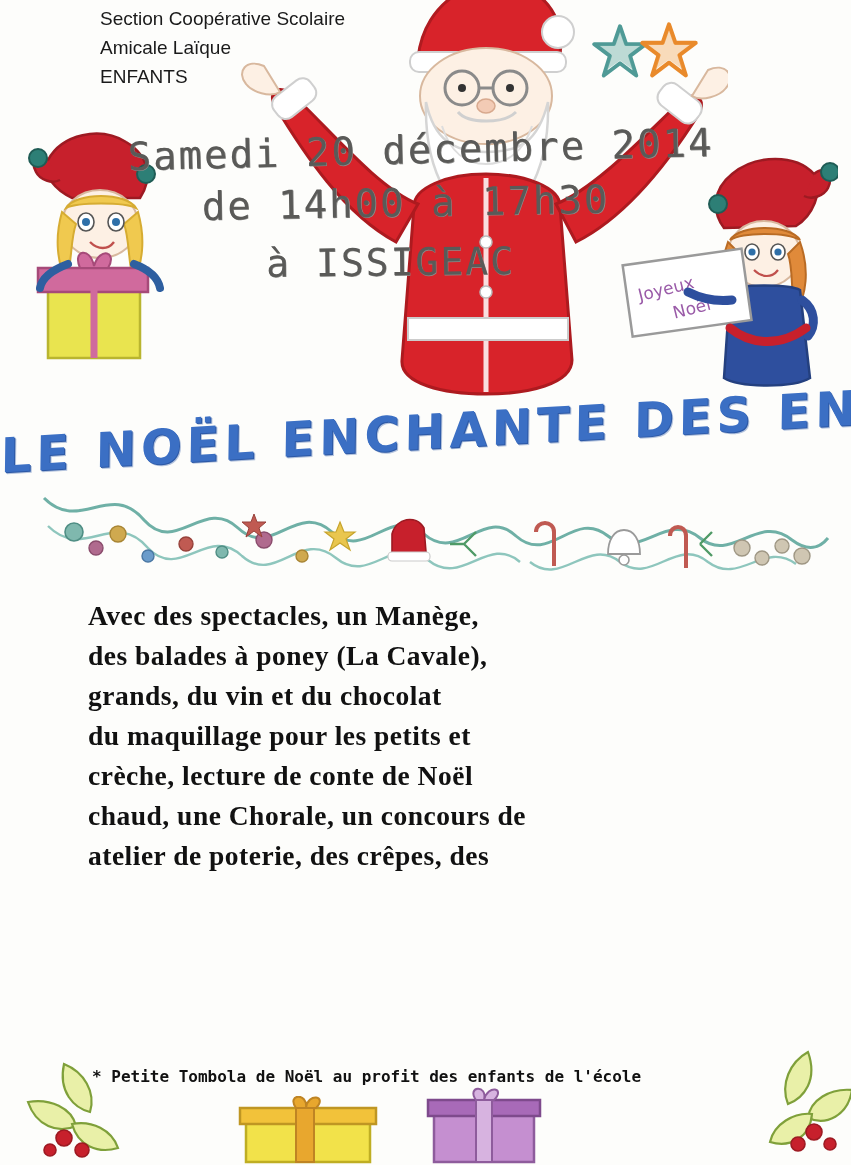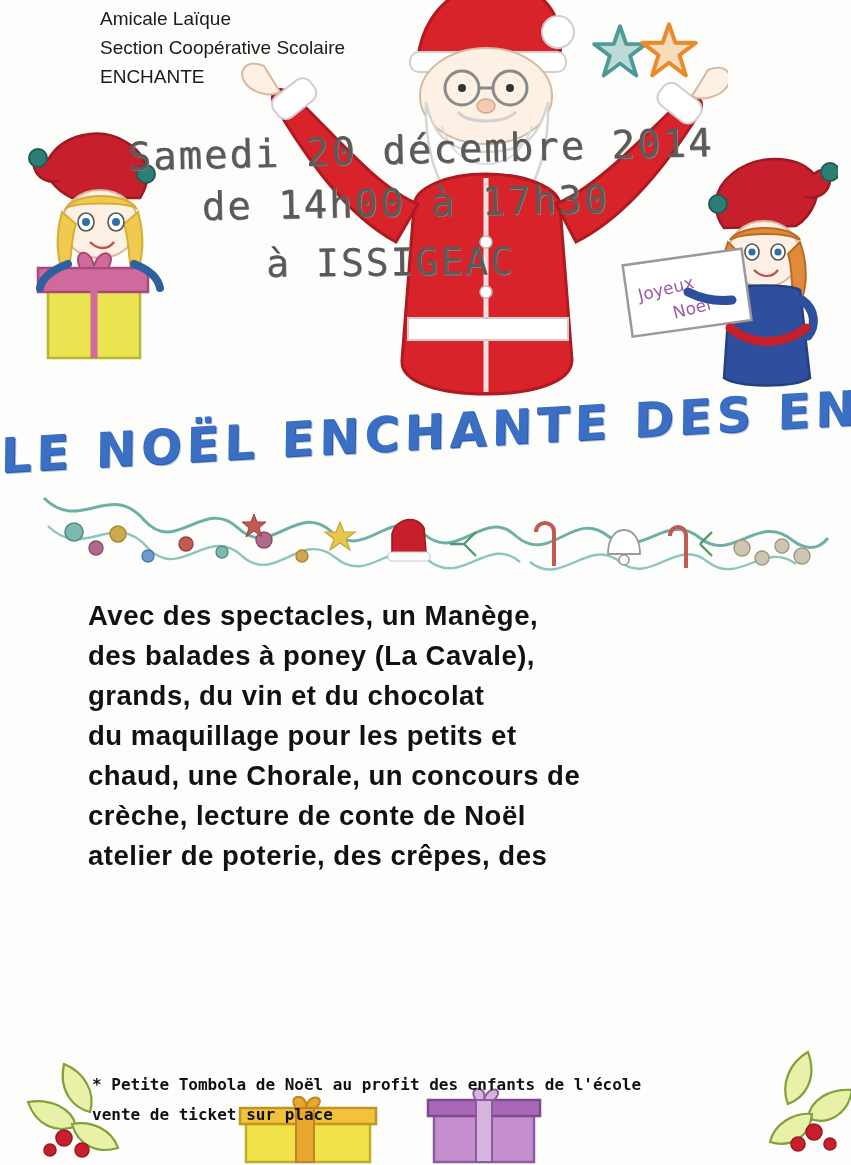--- a/index.html
+++ b/index.html
@@ -143,21 +143,21 @@
 
   
   .body-text {
     position: absolute;
     left: 88px;
     top: 596px;
     width: 760px;
     z-index: 18;
   }
   .body-line {
-    font-family: Liberation Sans, sans-serif;
+    font-family: Liberation Serif, serif;
     font-weight: bold;
     font-size: 27.5px;
     line-height: 40px;
     color: #111111;
     letter-spacing: 0.5px;
     white-space: nowrap;
   }
 
   
   .footnote {
@@ -167,21 +167,20 @@
     width: 740px;
     z-index: 18;
   }
   .footnote-line {
     font-family: "DejaVu Sans Mono", monospace;
     font-weight: bold;
     font-size: 16px;
     line-height: 22px;
     color: #111111;
     white-space: nowrap;
-    margin-top: 8px;
   }
 
   
   .holly-left {
     position: absolute;
     left: 20px;
     top: 1058px;
     width: 130px;
     height: 110px;
     z-index: 7;
@@ -210,23 +209,23 @@
     height: 82px;
     z-index: 7;
   }
 </style>
 </head>
 <body>
 
 <div class="poster">
 
   <div class="org-block">
+    <div class="org-line">Section Coopérative Scolaire</div>
     <div class="org-line">Amicale Laïque</div>
-    <div class="org-line">Section Coopérative Scolaire</div>
-    <div class="org-line">ENCHANTE</div>
+    <div class="org-line">ENFANTS</div>
   </div>
 
   <div class="star" style="left:592px; top:24px;">
     <svg width="56" height="56" viewBox="0 0 100 100">
       <polygon points="50,4 61,36 96,36 68,57 79,92 50,70 21,92 32,57 4,36 39,36" fill="none" stroke="#4f9a96" stroke-width="7" stroke-linejoin="round"></polygon>
       <polygon points="50,12 59,38 88,38 65,55 74,82 50,65 26,82 35,55 12,38 41,38" fill="#6fb0a6" opacity="0.45"></polygon>
     </svg>
   </div>
   <div class="star" style="left:640px; top:22px;">
     <svg width="58" height="58" viewBox="0 0 100 100">
@@ -388,28 +387,27 @@
       <path d="M424 74 L436 62 M424 74 L436 86 M424 74 L410 74" fill="none" stroke="#4f9a66" stroke-width="2.4"></path>
       <path d="M660 74 L672 62 M660 74 L672 86" fill="none" stroke="#4f9a66" stroke-width="2.4"></path>
     </svg>
   </div>
 
   <div class="body-text">
     <div class="body-line">Avec  des spectacles, un Manège,</div>
     <div class="body-line">des balades à poney (La Cavale),</div>
     <div class="body-line">grands, du vin et du chocolat</div>
     <div class="body-line">du maquillage pour les petits et</div>
+    <div class="body-line">crèche, lecture de conte de Noël</div>
     <div class="body-line">chaud, une Chorale, un concours de</div>
-    <div class="body-line">crèche, lecture de conte de Noël</div>
     <div class="body-line">atelier de poterie, des crêpes, des</div>
   </div>
 
   <div class="footnote">
     <div class="footnote-line">* Petite Tombola de Noël au profit des enfants de l'école</div>
-    <div class="footnote-line">vente de ticket sur place</div>
   </div>
 
   <div class="holly-left">
     <svg width="130" height="110" viewBox="0 0 130 110">
       <path d="M44 6 C64 14 76 34 70 54 C54 50 38 34 44 6 Z" fill="#e9f0a8" stroke="#7fa03a" stroke-width="2.2"></path>
       <path d="M8 44 C30 40 52 50 56 68 C38 76 16 68 8 44 Z" fill="#e9f0a8" stroke="#7fa03a" stroke-width="2.2"></path>
       <path d="M52 66 C72 62 92 72 98 90 C78 96 58 88 52 66 Z" fill="#e9f0a8" stroke="#7fa03a" stroke-width="2.2"></path>
       <circle cx="44" cy="80" r="8" fill="#c7202c" stroke="#9d1a22" stroke-width="1.6"></circle>
       <circle cx="62" cy="92" r="7" fill="#c7202c" stroke="#9d1a22" stroke-width="1.6"></circle>
       <circle cx="30" cy="92" r="6" fill="#c7202c" stroke="#9d1a22" stroke-width="1.6"></circle>

